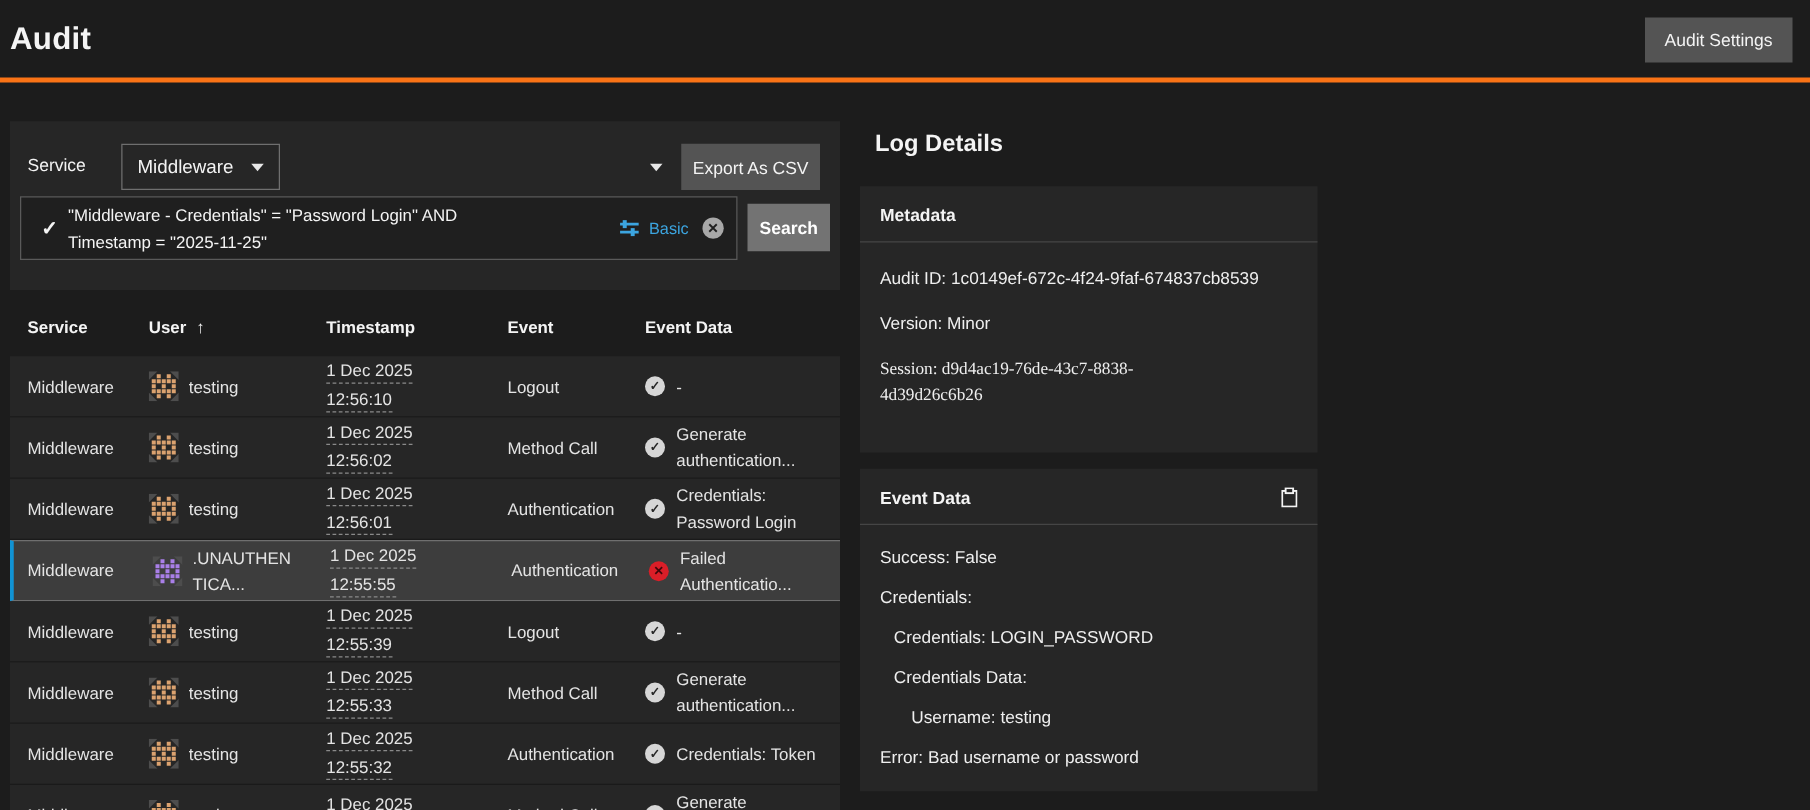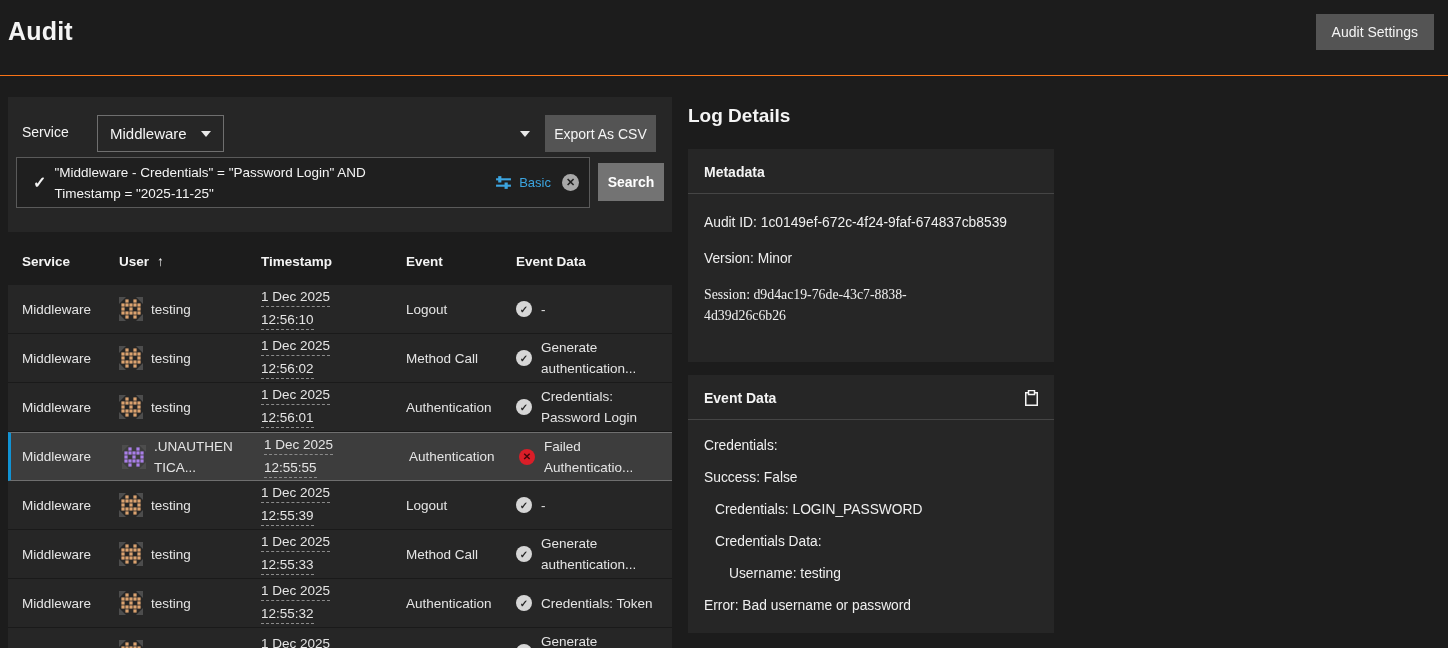--- a/index.html
+++ b/index.html
@@ -5,21 +5,21 @@
   * { margin:0; padding:0; box-sizing:border-box; }
   html,body { width:1448px; height:648px; overflow:hidden; }
   body {
     position:relative;
     background:#1c1c1c;
     font-family:"Liberation Sans", sans-serif;
     color:#f4f4f4;
     font-size:14px;
   }
   
-  .app-header { position:absolute; left:0; top:0; width:1448px; height:76px; border-bottom:1px solid #f97316; }
+  .app-header { position:absolute; left:0; top:0; width:1448px; height:66px; border-bottom:4px solid #f97316; }
   .app-title { position:absolute; left:8px; top:17px; font-size:25px; font-weight:bold; letter-spacing:0.2px; }
   .btn-gray {
     background:#545454; color:#f4f4f4; border:none; font-weight:normal; font-size:14px;
     font-family:"Liberation Sans", sans-serif; cursor:pointer;
   }
   .audit-settings-btn { position:absolute; right:14px; top:14px; height:36px; padding:0 16px; }
 
   
   .filter-panel { position:absolute; left:8px; top:97px; width:664px; height:135px; background:#262626; }
   .filter-row1 { position:absolute; left:0; top:18px; width:664px; height:37px; }
@@ -73,21 +73,21 @@
     min-width:16px; width:16px; height:16px; border-radius:50%;
     display:flex; align-items:center; justify-content:center; font-size:10px; font-weight:bold;
   }
   .status-ic.success { background:#d6d6d6; color:#262626; }
   .status-ic.failure { background:#da1e28; color:#3d060a; }
   .ed-text { line-height:21px; max-width:118px; }
   .avatar { width:24px; height:24px; min-width:24px; display:block; }
 
   
   .details { position:absolute; left:688px; top:105px; width:366px; }
-  .details-title { font-size:19px; font-weight:bold; margin-bottom:22px; }
+  .details-title { font-size:19px; font-weight:bold; margin-bottom:22px;margin-left:12px; }
   .card { background:#262626; margin-bottom:13px; }
   .card-head { display:flex; align-items:center; justify-content:space-between; padding:15px 16px 13px 16px; border-bottom:1px solid #454545; }
   .card-title { font-size:14px; font-weight:bold; }
   .card-body { padding:18px 16px 20px 16px; }
   .meta-field { margin-bottom:15px; line-height:21px; font-size:13.8px; color:#efefef; }
   .meta-field:last-child { margin-bottom:16px;font-family:Liberation Serif, serif; }
   .meta-field.f2 { max-width:282px; overflow-wrap:anywhere; }
   .ed-line { margin-bottom:17px; font-size:13.8px; color:#efefef; }
   .ed-line:last-child { margin-bottom:0; }
   .ind-1 { padding-left:11px; }
@@ -511,21 +511,21 @@
     <div class="card-head">
       <div class="card-title">Event Data</div>
       <span class="clip-icon">
         <svg width="13" height="16" viewBox="0 0 13 16">
           <rect x="0.75" y="2.75" width="11.5" height="12.5" fill="none" stroke="#f4f4f4" stroke-width="1.5"></rect>
           <rect x="3.5" y="0.5" width="6" height="4" fill="#262626" stroke="#f4f4f4" stroke-width="1.5"></rect>
         </svg>
       </span>
     </div>
     <div class="card-body" id="ed-body">
+        <div class="ed-line ind-0">Success: False</div>
         <div class="ed-line ind-0">Credentials:</div>
-        <div class="ed-line ind-0">Success: False</div>
         <div class="ed-line ind-1">Credentials: LOGIN_PASSWORD</div>
         <div class="ed-line ind-1">Credentials Data:</div>
         <div class="ed-line ind-2">Username: testing</div>
         <div class="ed-line ind-0">Error: Bad username or password</div>
       </div>
   </div>
 </div>
 
 </body></html>

